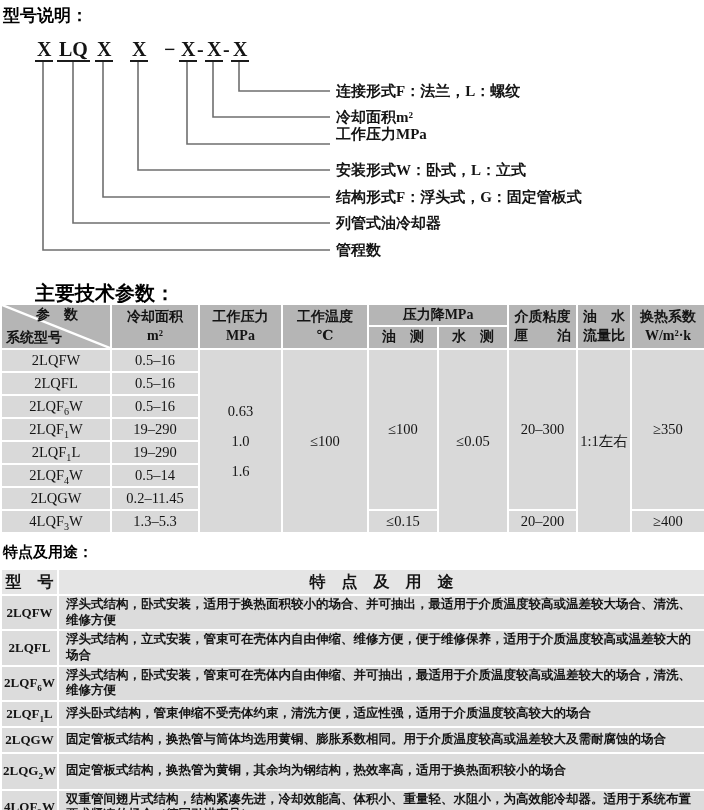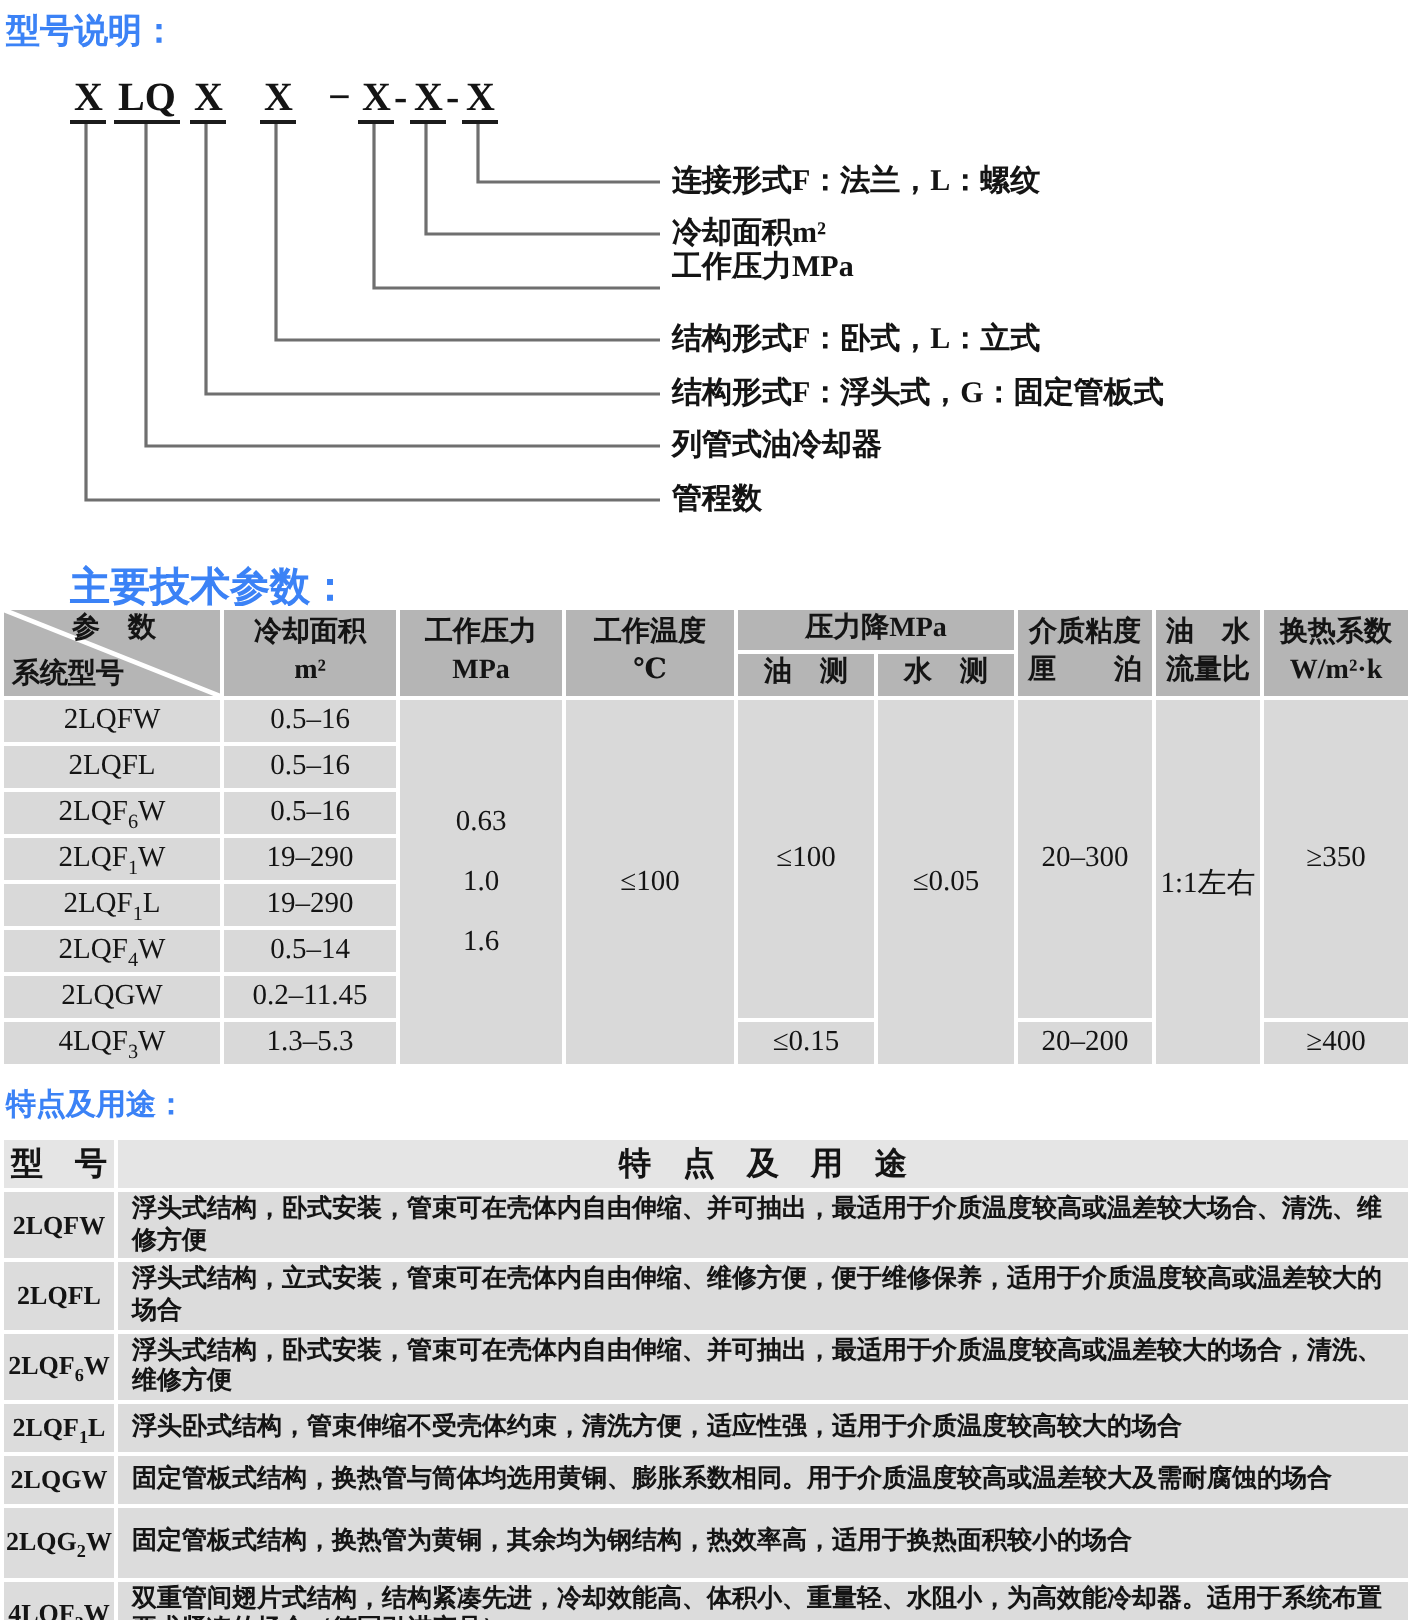--- a/index.html
+++ b/index.html
@@ -1,19 +1,19 @@
 <!DOCTYPE html>
 <html><head>
 <meta charset="utf-8">
 <style>
   html,body{margin:0;padding:0;background:#fff;}
   #page{position:relative;width:704px;height:810px;background:#ffffff;overflow:hidden;
         font-family:"Liberation Serif","DejaVu Serif",serif;color:#141414;}
   .sec-title{position:absolute;left:3px;font-family:"Liberation Sans","DejaVu Sans",sans-serif;
-             font-weight:bold;font-size:17px;color:#3b82f6;text-align:right;}
+             font-weight:bold;font-size:17px;color:#000000;text-align:right;}
   
   #diagram{position:absolute;left:0;top:0;width:704px;height:272px;}
   #diagram svg{position:absolute;left:0;top:0;}
   .code-seg{position:absolute;top:38px;font-size:20px;font-weight:bold;line-height:22px;}
   .code-seg.u{border-bottom:2px solid #1c1c1c;padding:0 2px;}
   .diag-label{position:absolute;left:336px;height:20px;line-height:20px;
               font-size:15px;font-weight:bold;white-space:nowrap;}
   
   table{border-collapse:collapse;table-layout:fixed;}
   #param-table{position:absolute;left:0;top:303px;width:704px;}
@@ -64,21 +64,21 @@
     <span class="code-seg" style="left:164px;">−</span>
     <span class="code-seg u" style="left:179px;">X</span>
     <span class="code-seg" style="left:197px;">-</span>
     <span class="code-seg u" style="left:205px;">X</span>
     <span class="code-seg" style="left:223px;">-</span>
     <span class="code-seg u" style="left:231px;">X</span>
 
     <div class="diag-label" style="top:81px;">连接形式F：法兰，L：螺纹</div>
     <div class="diag-label" style="top:107px;">冷却面积m²</div>
     <div class="diag-label" style="top:124px;">工作压力MPa</div>
-    <div class="diag-label" style="top:160px;">结构形式F：卧式，L：立式</div>
+    <div class="diag-label" style="top:160px;">安装形式W：卧式，L：立式</div>
     <div class="diag-label" style="top:187px;">结构形式F：浮头式，G：固定管板式</div>
     <div class="diag-label" style="top:213px;">列管式油冷却器</div>
     <div class="diag-label" style="top:240px;">管程数</div>
   </div>
 
   <div class="sec-title" style="top:280px;font-size:20px;margin-left:32px;">主要技术参数：</div>
 
   <table id="param-table">
     <colgroup>
       <col style="width:110px">
@@ -192,21 +192,21 @@
       </colgroup>
     <thead>
       <tr style="height:22px;">
         <th>型　号</th>
         <th>特　点　及　用　途</th>
       </tr>
     </thead>
     <tbody>
       <tr style="height:27px;">
         <td class="model"><span>2LQFW</span><sub></sub><span></span></td>
-        <td class="desc">浮头式结构，卧式安装，管束可在壳体内自由伸缩、并可抽出，最适用于介质温度较高或温差较大场合、清洗、维修方便</td>
+        <td class="desc">浮头式结构，卧式安装，适用于换热面积较小的场合、并可抽出，最适用于介质温度较高或温差较大场合、清洗、维修方便</td>
       </tr>
       <tr style="height:26px;">
         <td class="model"><span>2LQFL</span><sub></sub><span></span></td>
         <td class="desc">浮头式结构，立式安装，管束可在壳体内自由伸缩、维修方便，便于维修保养，适用于介质温度较高或温差较大的场合</td>
       </tr>
       <tr style="height:26px;">
         <td class="model"><span>2LQF</span><sub>6</sub><span>W</span></td>
         <td class="desc">浮头式结构，卧式安装，管束可在壳体内自由伸缩、并可抽出，最适用于介质温度较高或温差较大的场合，清洗、维修方便</td>
       </tr>
       <tr style="height:26px;">

